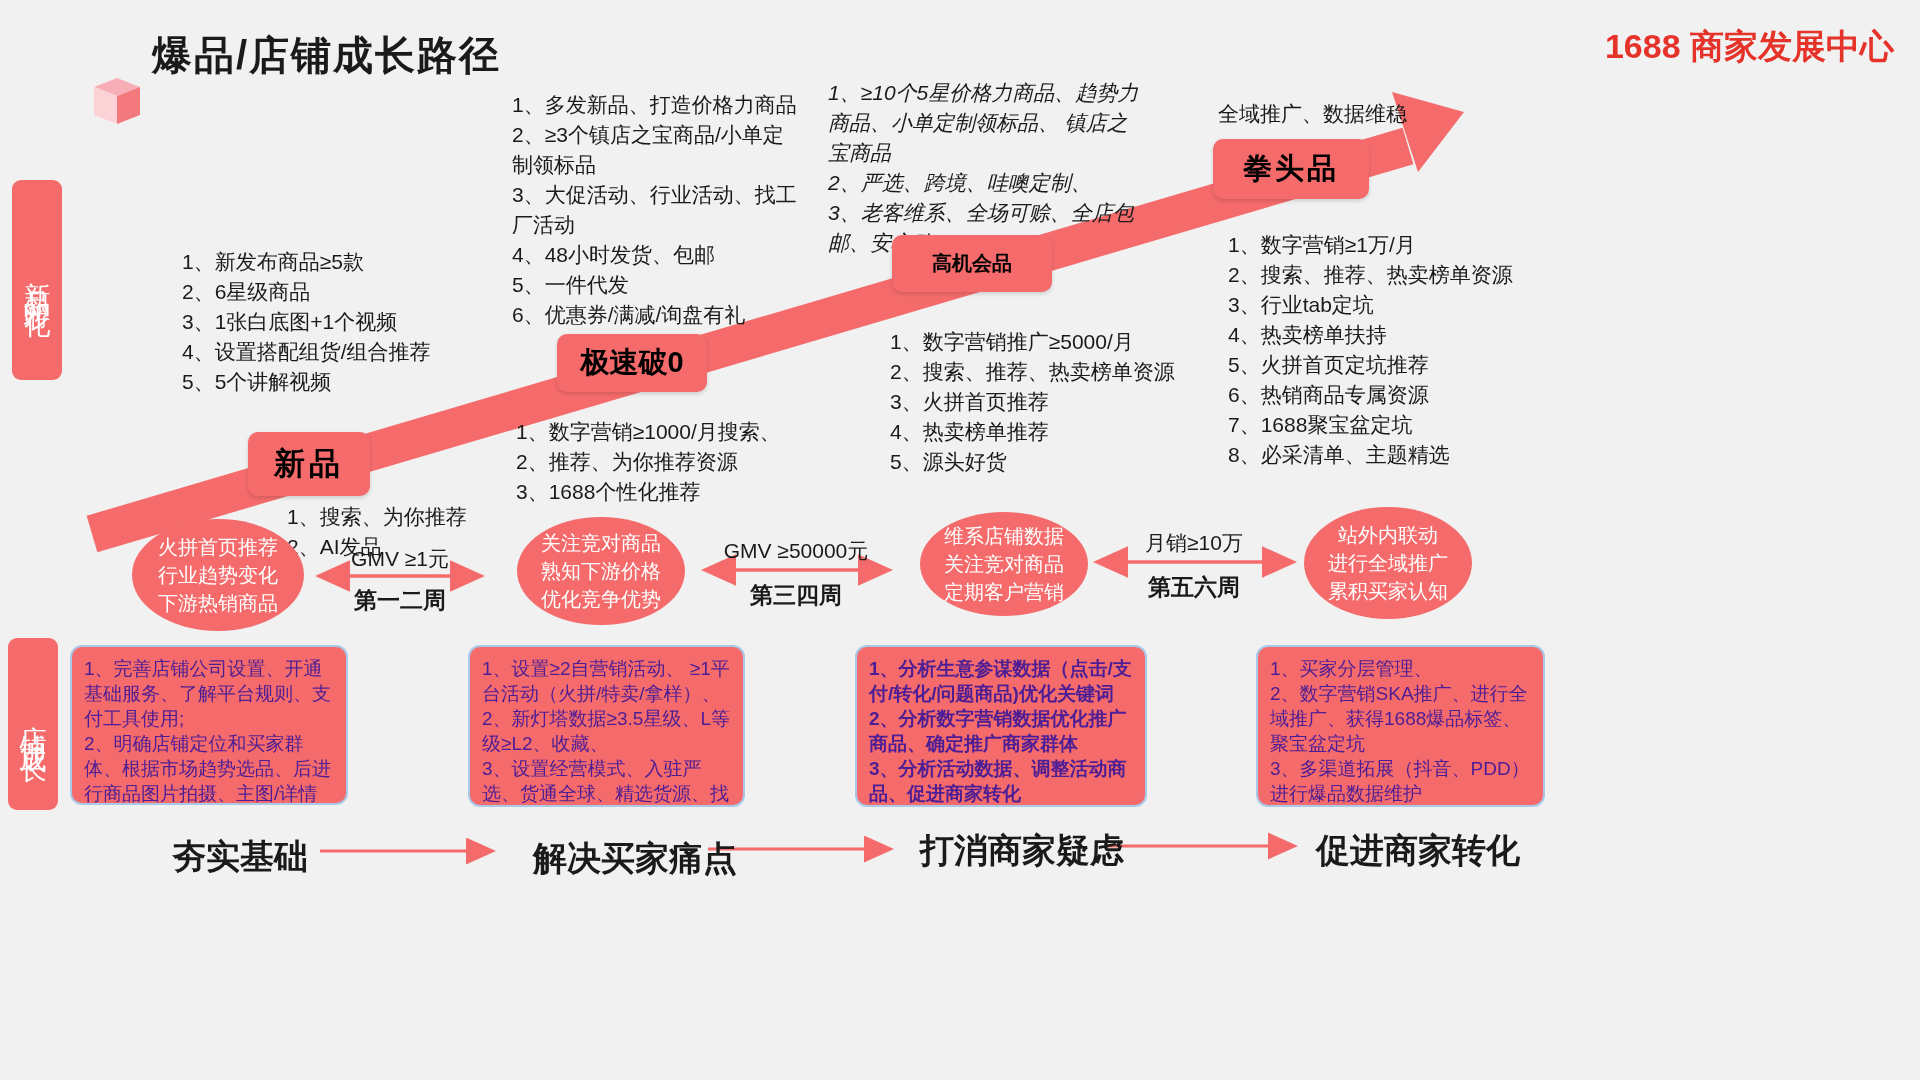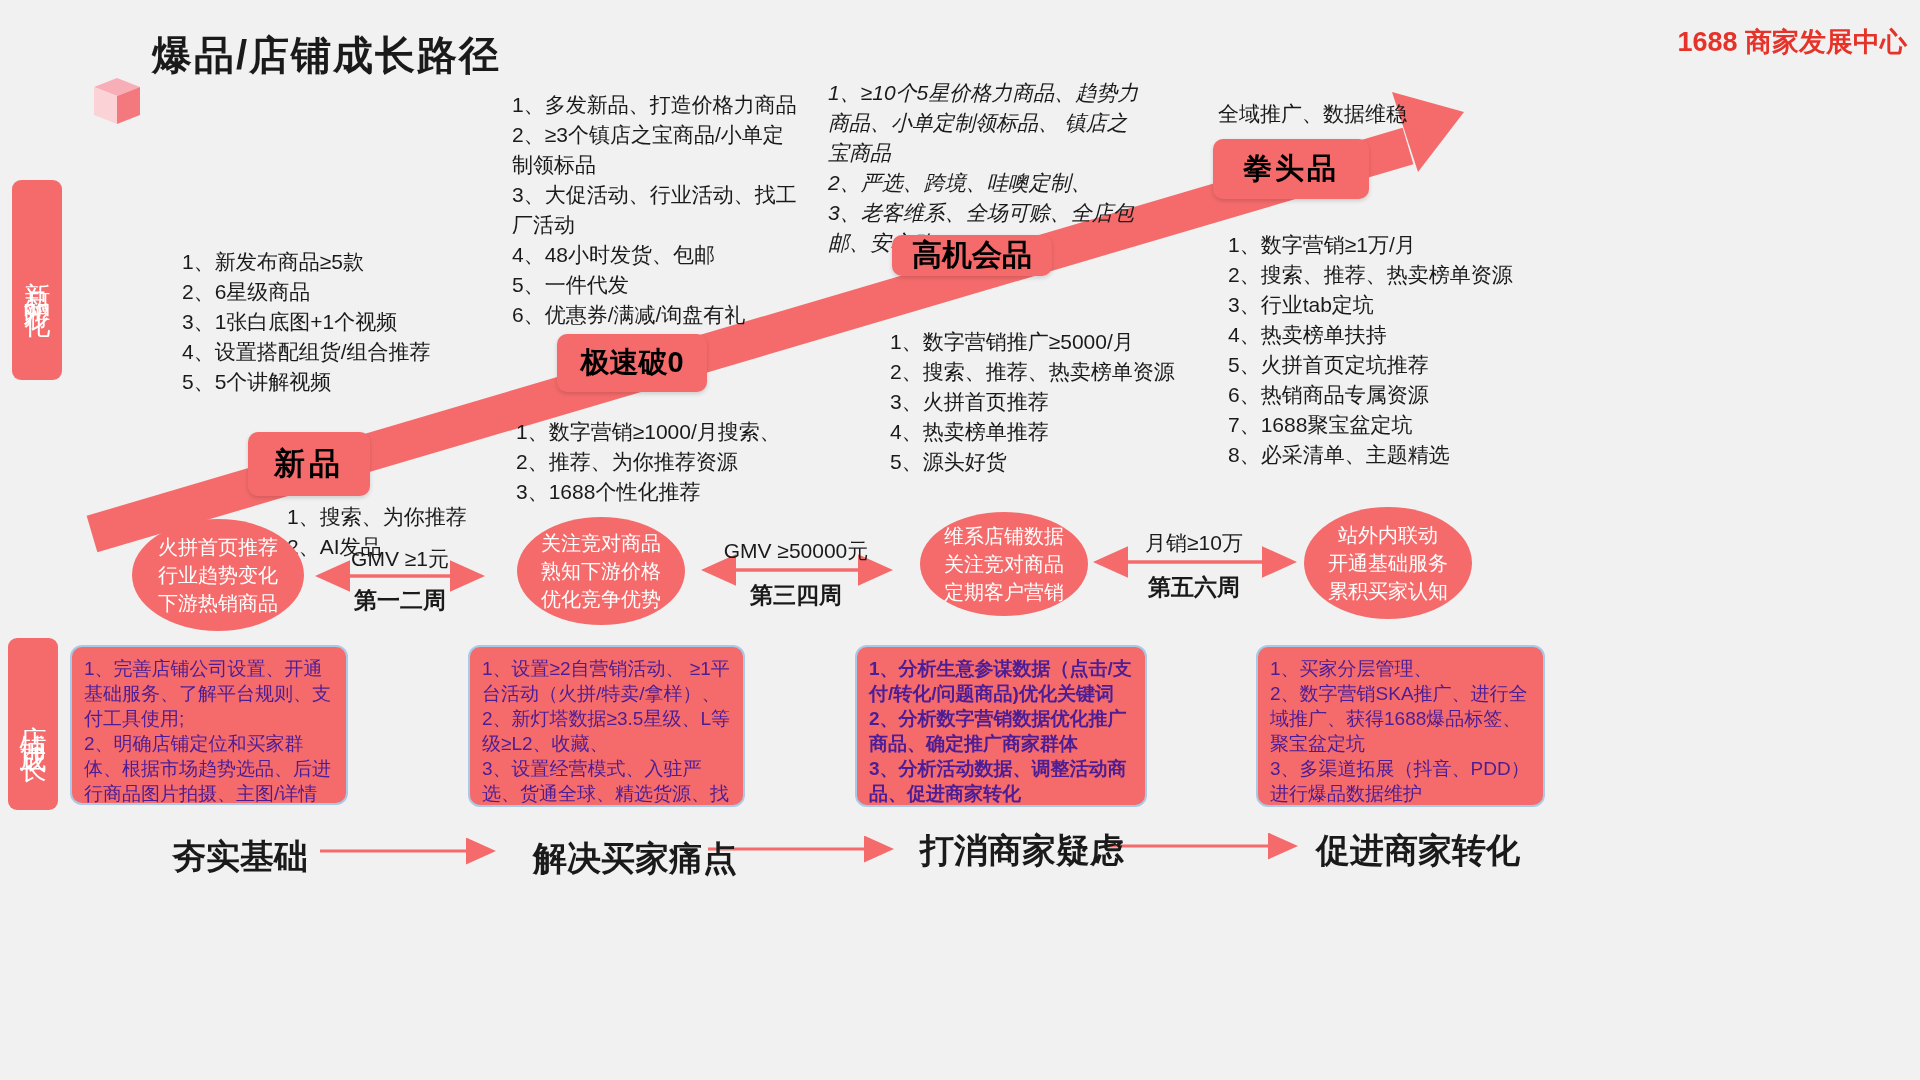--- a/index.html
+++ b/index.html
@@ -3,34 +3,34 @@
 <meta charset="utf-8">
 <style>
   * { margin:0; padding:0; box-sizing:border-box; }
   html,body { background:#e8e8e8; }
   body { font-family:"Liberation Sans","DejaVu Sans",sans-serif; }
   .canvas { position:relative; width:1920px; height:1080px; margin:0 auto;
             background:var(--background,#f1f1f1); overflow:hidden; color:var(--text,#1a1a1a); }
   .overlay { position:absolute; left:0; top:0; width:1920px; height:1080px; }
 
   .title { position:absolute; left:152px; top:28px; font-size:40px; font-weight:bold; letter-spacing:2px; }
-  .brand { position:absolute; right:13px; top:24px; font-size:27px; font-weight:bold; color:var(--brand-red,#e6332a); }
+  .brand { position:absolute; right:26px; top:24px; font-size:34px; font-weight:bold; color:var(--brand-red,#e6332a); }
 
   .vlabel { position:absolute; background:var(--accent,#f56b6b); color:#fff; border-radius:9px;
             writing-mode:vertical-rl; text-orientation:upright; font-size:27px; letter-spacing:10px;
             display:flex; align-items:center; justify-content:center; }
   .v1 { left:12px;  top:180px; width:50px; height:200px; }
   .v2 { left:8px;   top:638px; width:50px; height:172px; }
 
   .badge { position:absolute; background:var(--accent,#f56b6b); color:#000000; border-radius:10px;
            display:flex; align-items:center; justify-content:center; font-weight:bold;
            box-shadow:0 2px 4px rgba(0,0,0,.15); }
   .badge-1 { left:248px;  top:432px; width:122px; height:64px; font-size:31px; letter-spacing:4px; }
   .badge-2 { left:557px;  top:334px; width:150px; height:58px; font-size:29px; }
-  .badge-3 { left:892px;  top:235px; width:160px; height:41px; font-size:30px; }
+  .badge-3 { left:892px;  top:235px; width:160px; height:57px; font-size:20px; }
   .badge-4 { left:1213px; top:139px; width:156px; height:60px; font-size:29px; letter-spacing:3px; }
 
   .list { position:absolute; font-size:21px; line-height:30px; }
   .req-1 { left:182px;  top:247px; width:312px; }
   .res-1 { left:287px;  top:502px; width:236px; }
   .req-2 { left:512px;  top:90px;  width:292px; }
   .res-2 { left:516px;  top:417px; width:276px; }
   .req-3 { left:828px;  top:78px;  width:318px;font-style:italic; }
   .res-3 { left:890px;  top:327px; width:286px; }
   .note-4 { position:absolute; left:1218px; top:100px; font-size:21px; }
@@ -175,21 +175,21 @@
       <div>熟知下游价格</div>
       <div>优化竞争优势</div>
     </div>
   <div class="ellipse e3">
       <div>维系店铺数据</div>
       <div>关注竞对商品</div>
       <div>定期客户营销</div>
     </div>
   <div class="ellipse e4">
       <div>站外内联动</div>
-      <div>开通基础服务</div>
+      <div>进行全域推广</div>
       <div>累积买家认知</div>
     </div>
 
   <div class="mval m1v">GMV ≥1元</div>
   <div class="mweek m1w">第一二周</div>
   <div class="mval m2v">GMV ≥50000元</div>
   <div class="mweek m2w">第三四周</div>
   <div class="mval m3v">月销≥10万</div>
   <div class="mweek m3w">第五六周</div>
 

